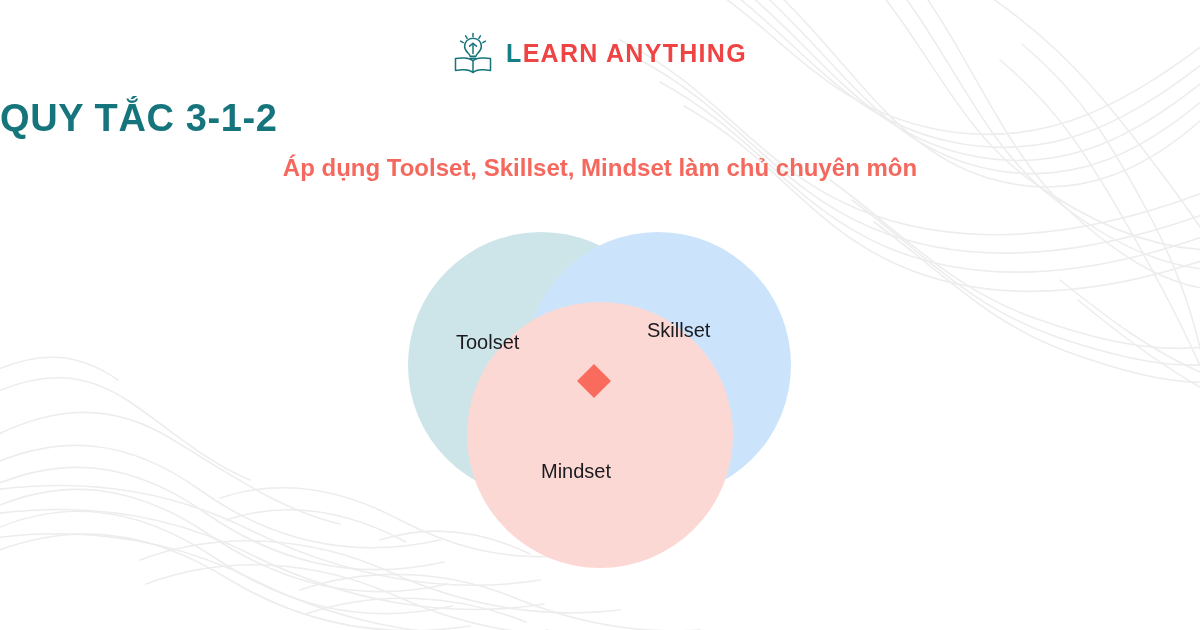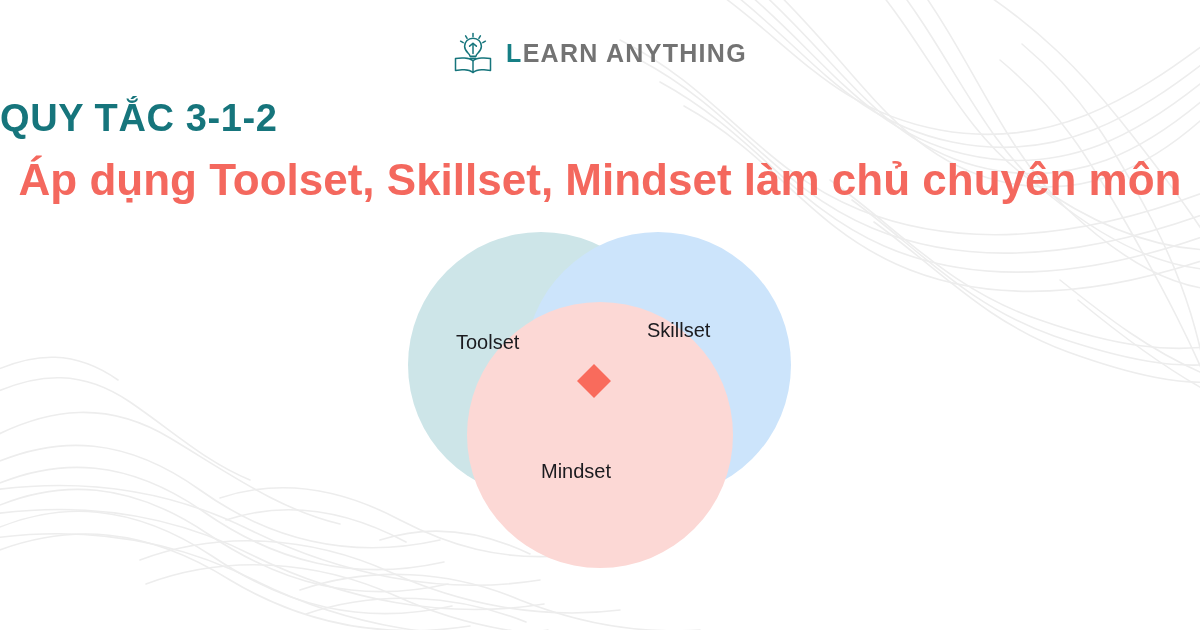--- a/index.html
+++ b/index.html
@@ -51,21 +51,21 @@
   .logo-word {
     font-size: 25px;
     font-weight: bold;
     letter-spacing: 1.3px;
     line-height: 1;
     white-space: nowrap;
     display: flex;
     align-items: baseline;
   }
   .logo-word .lw-first { color: #167f85; }
-  .logo-word .lw-rest  { color: #737373; }
+  .logo-word .lw-rest  { color: #ef4444; }
 
   
   .title-main {
     position: absolute;
     top: 97px;
     left: 0;
     width: 1078px;
     text-align: left;
     font-size: 38px;
     font-weight: bold;
@@ -73,21 +73,21 @@
     color: #16757c;
     line-height: 1.12;
     z-index: 3;
   }
   .title-sub {
     position: absolute;
     top: 154px;
     left: 0;
     width: 1200px;
     text-align: center;
-    font-size: 44px;
+    font-size: 24px;
     font-weight: bold;
     color: #f4685e;
     line-height: 1.18;
     z-index: 3;
   }
 
   
   .venn-wrap {
     position: absolute;
     left: 375px;

